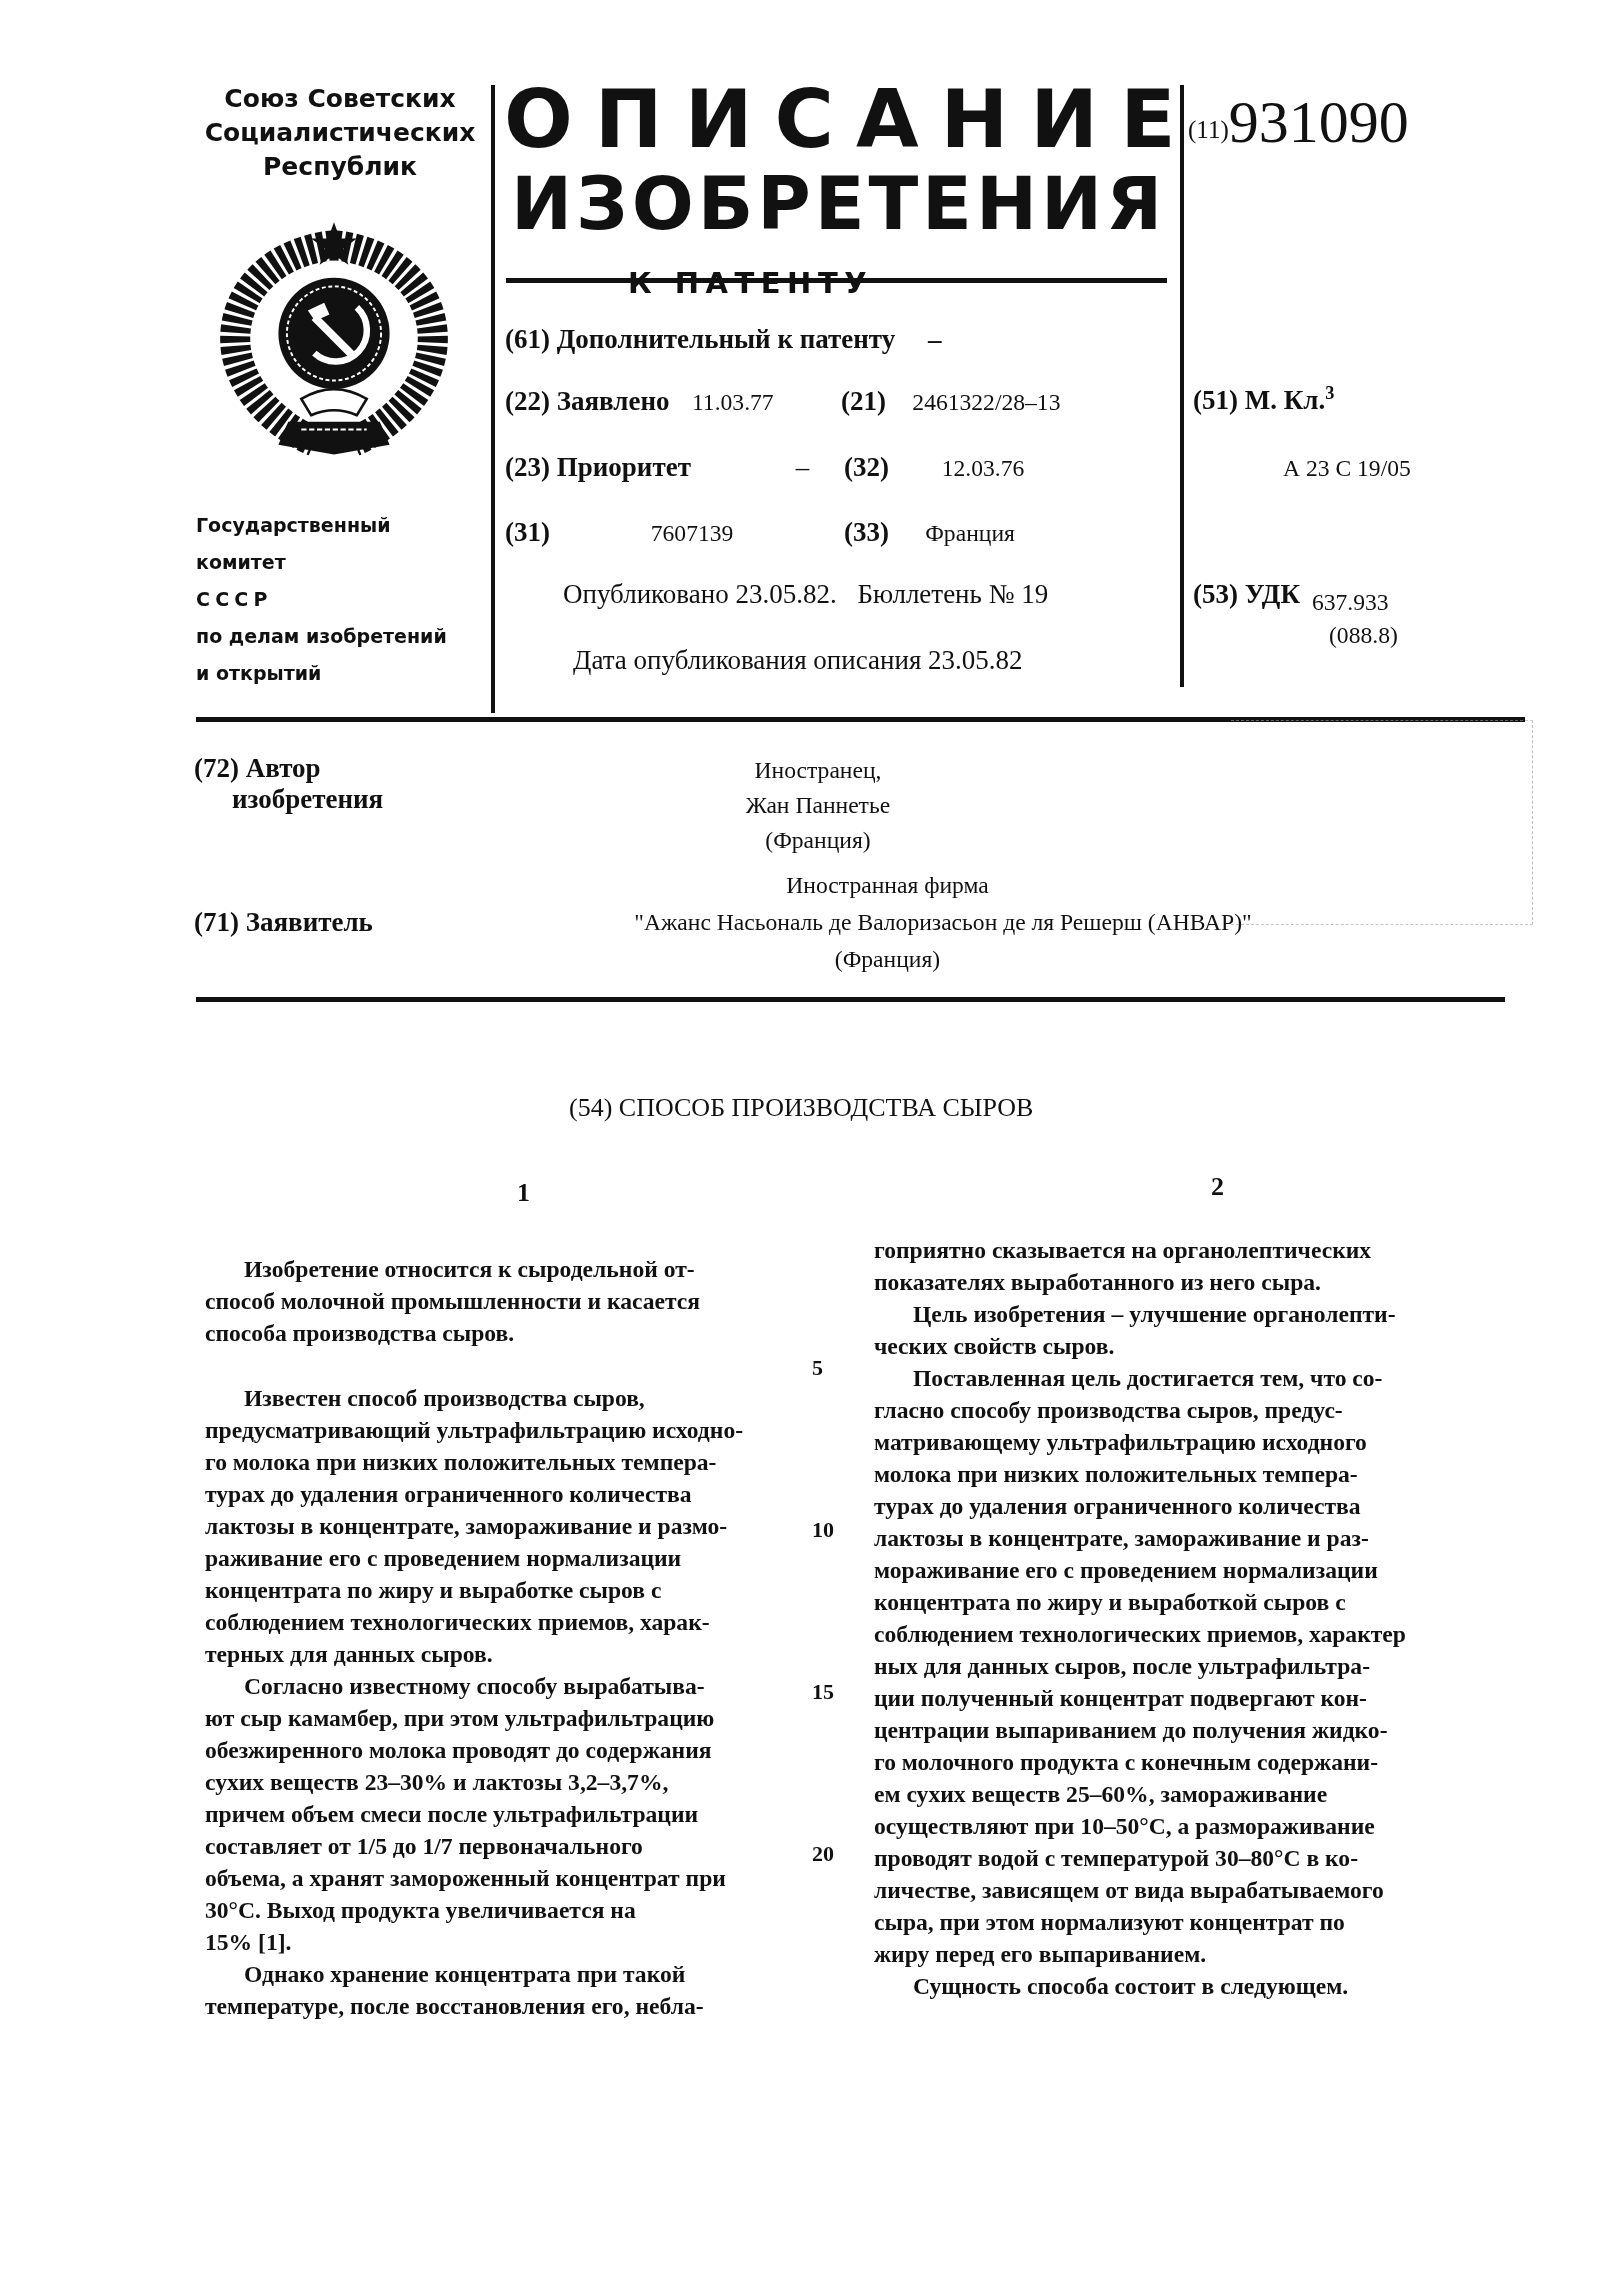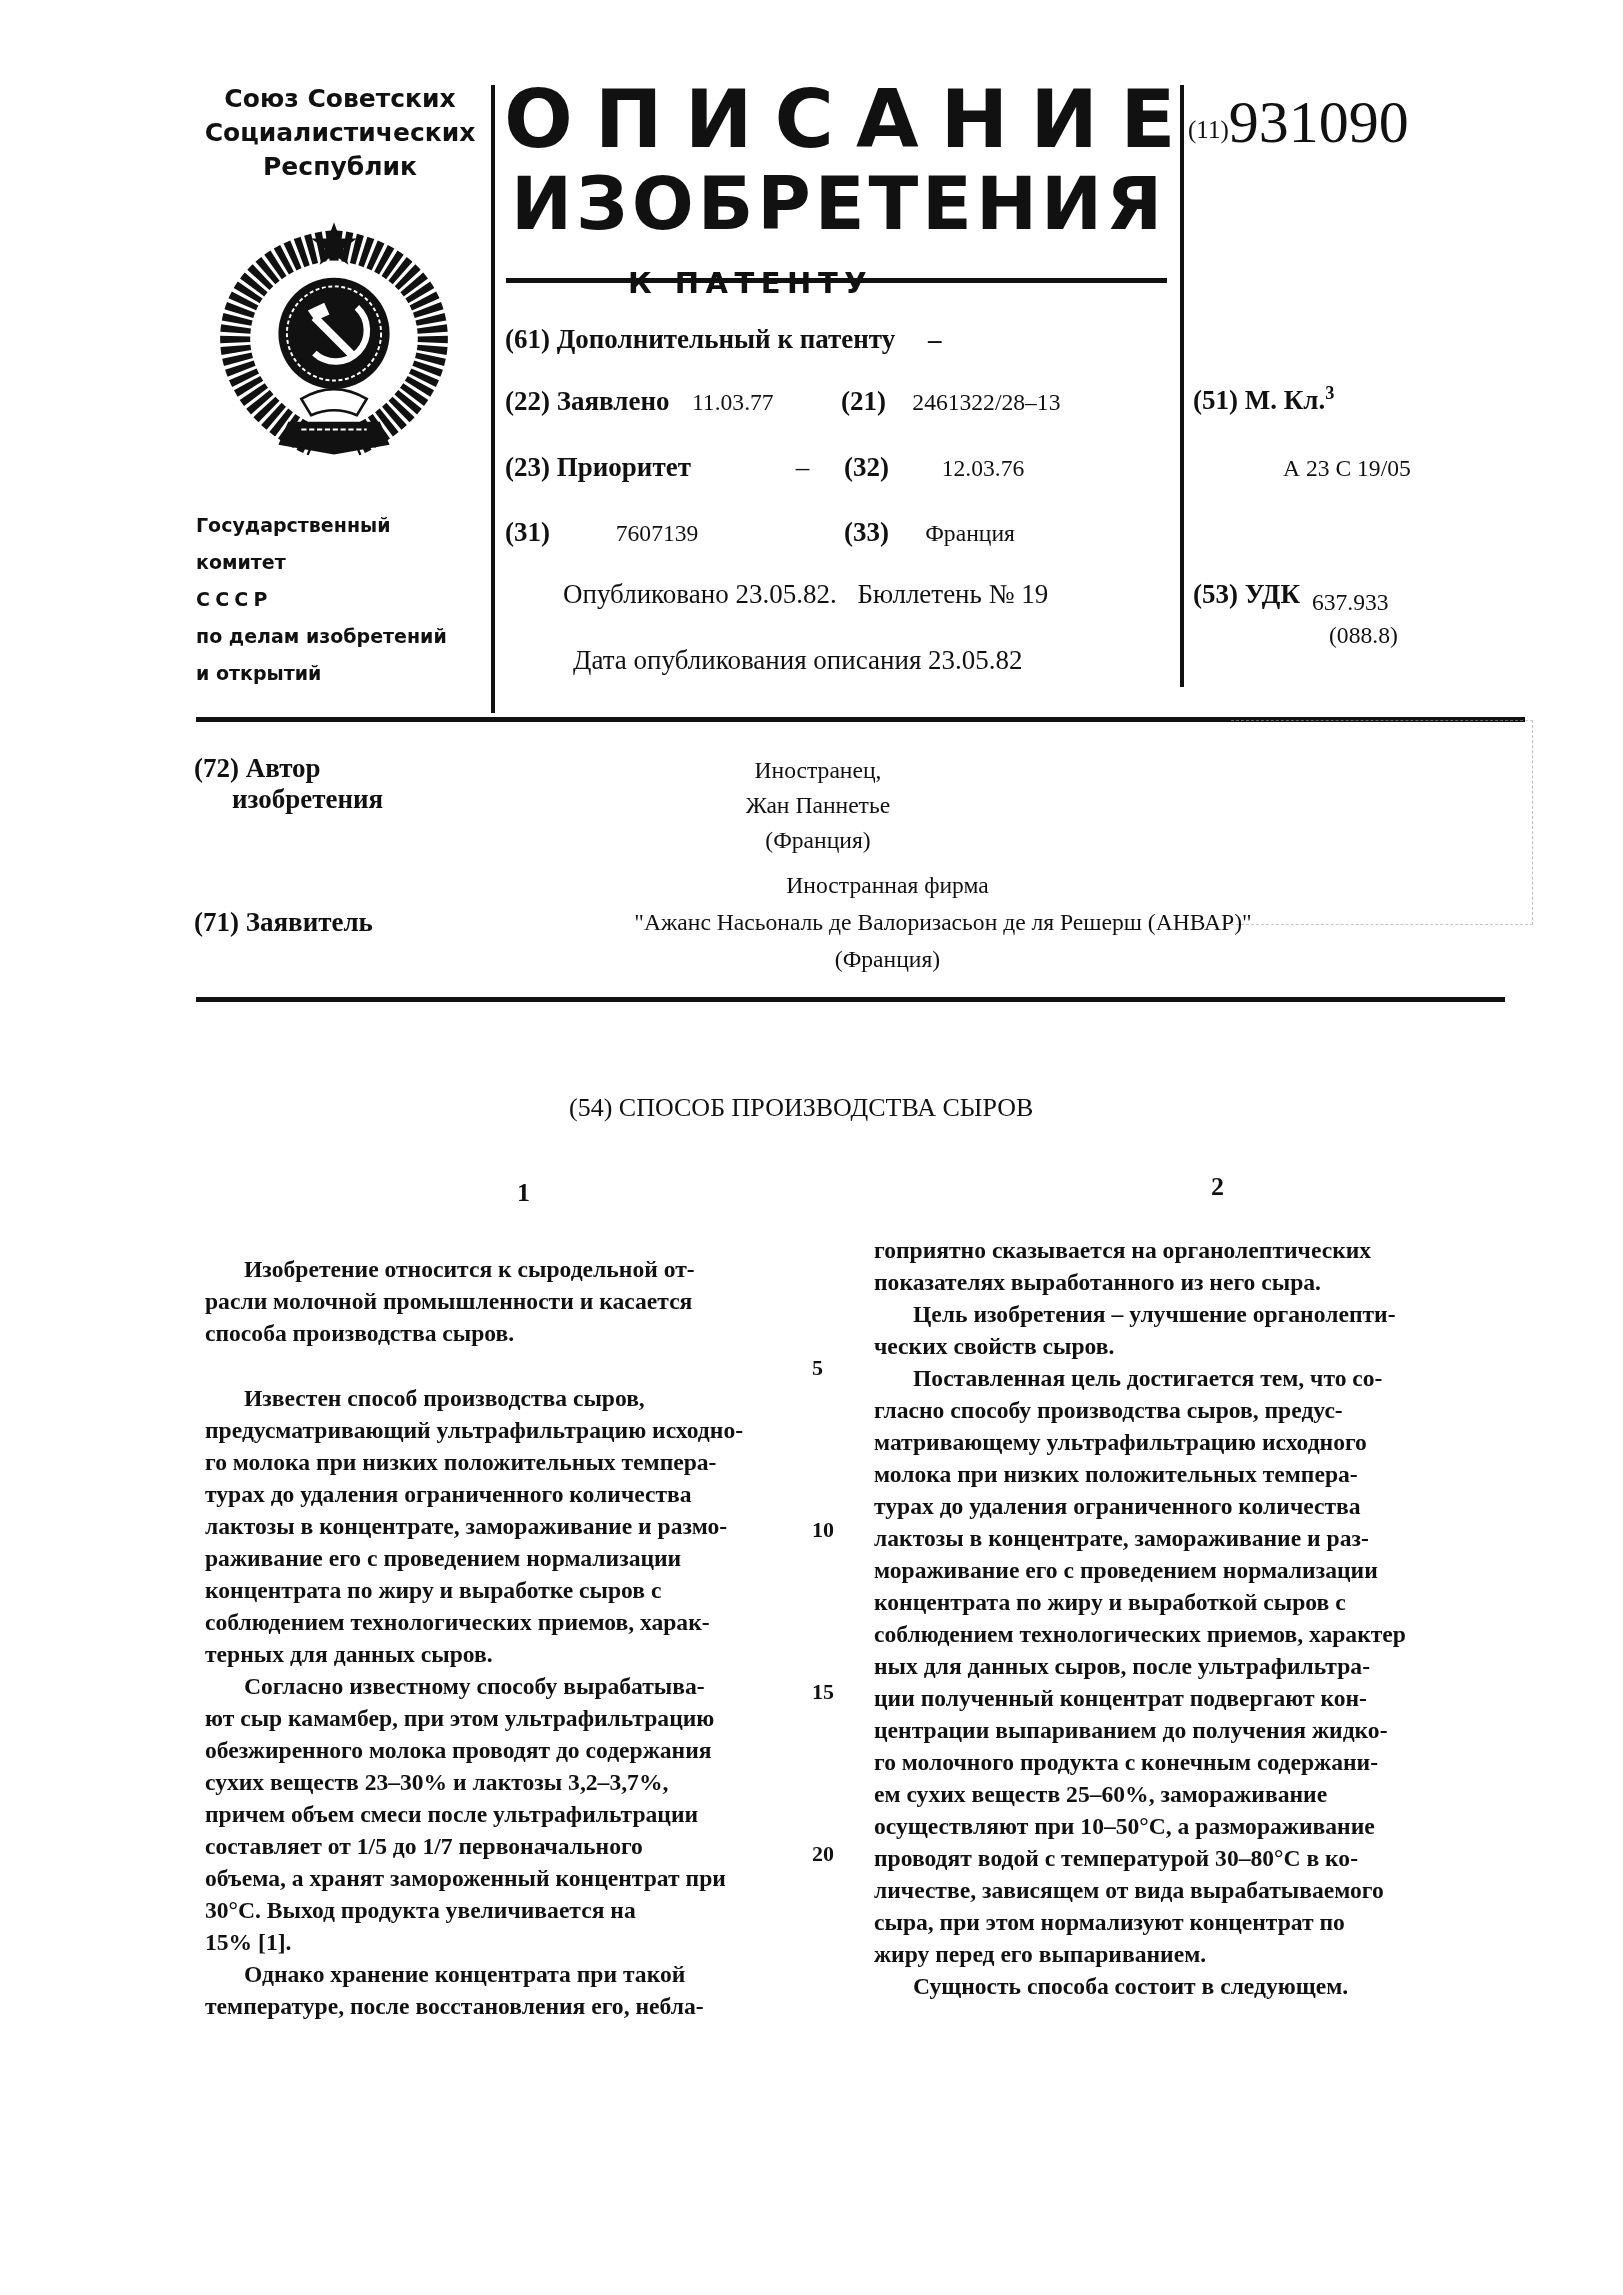--- a/index.html
+++ b/index.html
@@ -116,21 +116,21 @@
   <span class="lab">(23) Приоритет</span>
   <span style="margin-left:98px;">–</span>
 </div>
 <div class="bib" style="left:844px; top:452px;">
   <span class="lab">(32)</span>
   <span class="val" style="margin-left:46px;">12.03.76</span>
 </div>
 
 <div class="bib" style="left:505px; top:517px;">
   <span class="lab">(31)</span>
-  <span class="val" style="margin-left:59px;">7607139</span>
+  <span class="val" style="margin-left:94px;">7607139</span>
 </div>
 <div class="bib" style="left:844px; top:517px;">
   <span class="lab">(33)</span>
   <span class="val" style="margin-left:29.5px;">Франция</span>
 </div>
 
 <div class="bib" style="left:563px; top:579px;">
   <span>Опубликовано 23.05.82.</span>
   <span style="margin-left:14px;">Бюллетень № 19</span>
 </div>
@@ -170,21 +170,21 @@
 
 <div id="hline2" class="hline"></div>
 
 <div id="invention-title" class="abs serif">(54) СПОСОБ ПРОИЗВОДСТВА СЫРОВ</div>
 
 <div id="colnum1" class="abs serif">1</div>
 <div id="colnum2" class="abs serif">2</div>
 
 <div id="col-left" class="col serif">
     <div class="ln ind">Изобретение относится к сыродельной от-</div>
-    <div class="ln">расли молочной промышленности и касается</div>
+    <div class="ln">способ молочной промышленности и касается</div>
     <div class="ln">способа производства сыров.</div>
     <div class="gap"></div>
     <div class="ln ind">Известен способ производства сыров,</div>
     <div class="ln">предусматривающий ультрафильтрацию исходно-</div>
     <div class="ln">го молока при низких положительных темпера-</div>
     <div class="ln">турах до удаления ограниченного количества</div>
     <div class="ln">лактозы в концентрате, замораживание и размо-</div>
     <div class="ln">раживание его с проведением нормализации</div>
     <div class="ln">концентрата по жиру и выработке сыров с</div>
     <div class="ln">соблюдением технологических приемов, харак-</div>

